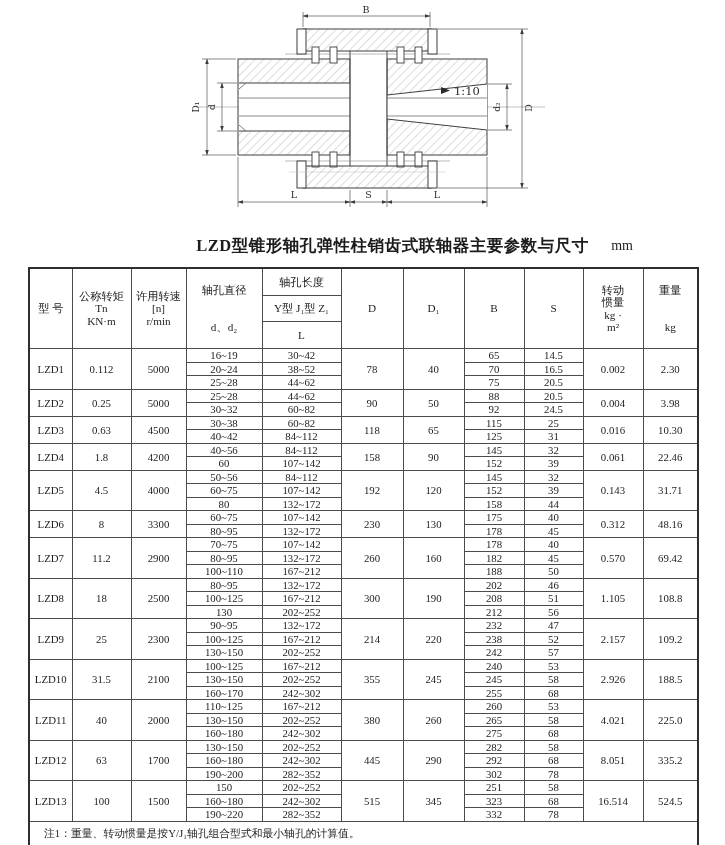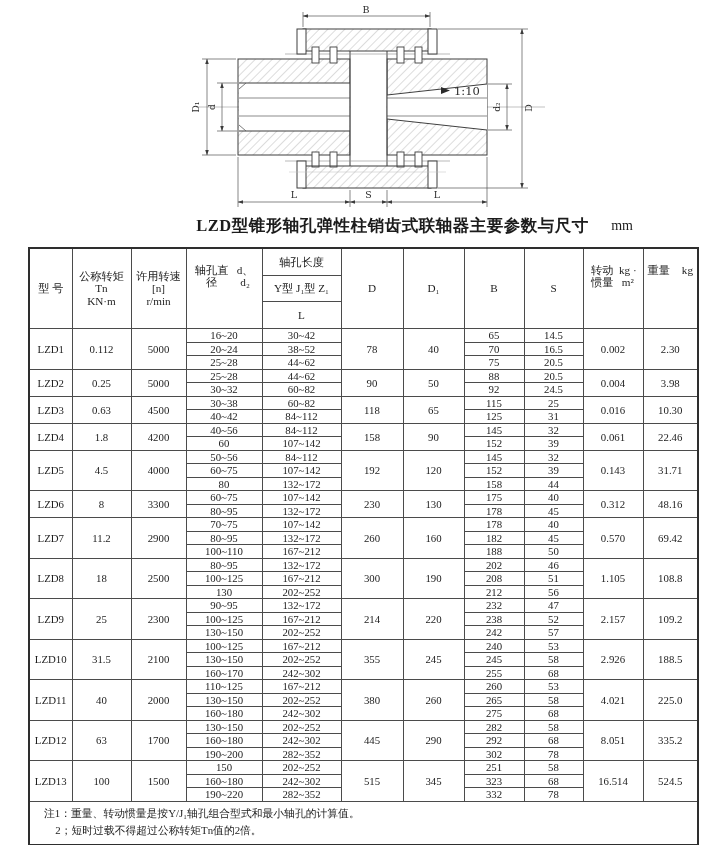--- a/index.html
+++ b/index.html
@@ -8,21 +8,21 @@
     width:725px;height:845px;
     background:#fff;
     font-family:"Liberation Serif","DejaVu Serif","DejaVu Sans",serif;
     color:#1c1c1c;
     overflow:hidden;
   }
   
   .title-row{
     position:relative;
     height:32px;
-    margin-top:0;
+    margin-top:20px;
   }
   .doc-title{
     position:absolute;
     left:0;right:0;
     text-align:center;
     padding-left:60px;
     font-size:16.5px;
     font-weight:600;
     letter-spacing:.5px;
   }
@@ -46,23 +46,23 @@
     vertical-align:middle;
     padding:0;
     font-size:10.8px;
     height:12.5px;
     line-height:1.12;
     overflow:hidden;
     white-space:nowrap;
   }
   table.spec th{font-size:11.2px;white-space:pre-line;}
   .th-flex{
-    display:flex;flex-direction:row;
+    display:flex;flex-direction:column;
     justify-content:space-between;
-    height:50px;padding:2px 4px;
+    height:50px;padding:2px 15px;
   }
   .notes-cell{
     text-align:left !important;
     font-size:11.5px;
     height:34px !important;
     padding:3px 2px 5px 14px !important;
     line-height:1.5 !important;
     white-space:nowrap;
   }
   .note-line2{padding-left:1.05em;font-family:Liberation Serif, serif;}
@@ -252,21 +252,21 @@
       </tr>
       <tr>
         <th style="height:18px">L</th>
       </tr>
     </thead>
     <tbody>
         <tr>
           <td rowspan="3">LZD1</td>
           <td rowspan="3">0.112</td>
           <td rowspan="3">5000</td>
-          <td>16~20</td>
+          <td>16~19</td>
           <td>30~42</td>
           <td rowspan="3">78</td>
           <td rowspan="3">40</td>
           <td>65</td>
           <td>14.5</td>
           <td rowspan="3">0.002</td>
           <td rowspan="3">2.30</td>
         </tr>
         <tr>
           <td>20~24</td>

